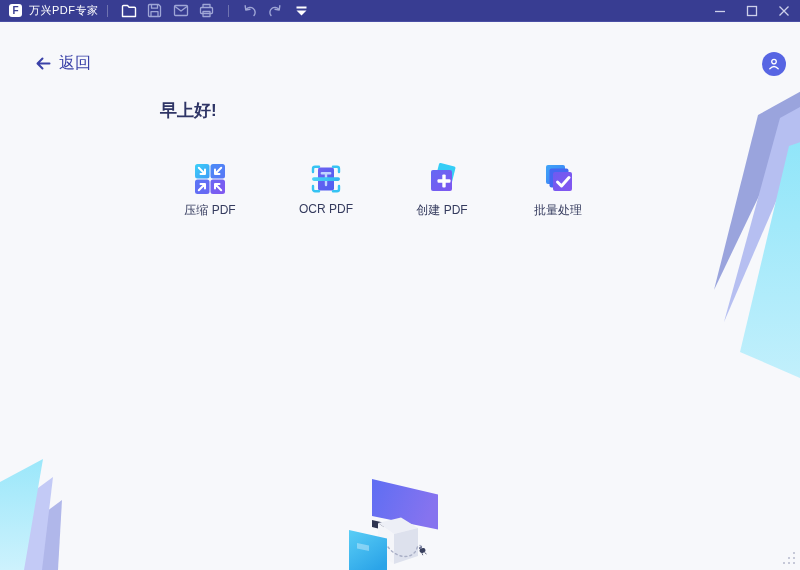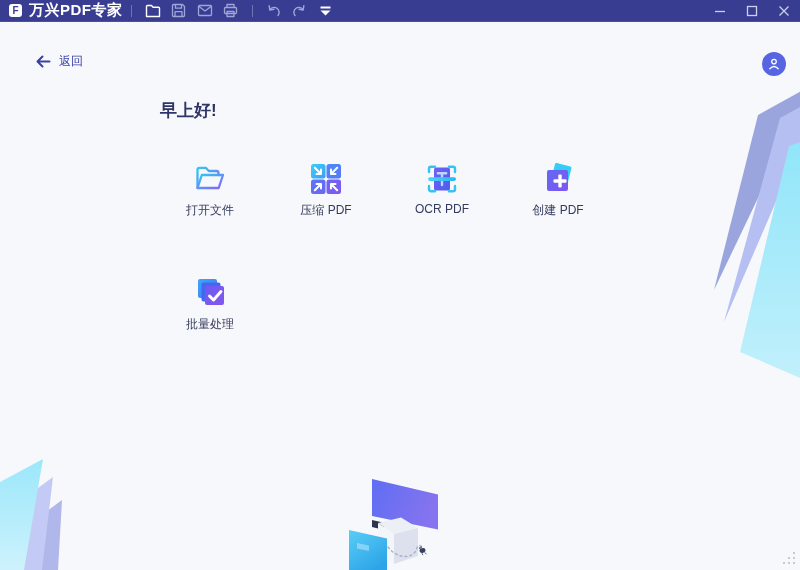--- a/index.html
+++ b/index.html
@@ -5,32 +5,32 @@
   * { margin:0; padding:0; box-sizing:border-box; }
   html,body { width:800px; height:570px; overflow:hidden; font-family:"Liberation Sans", sans-serif; }
   #app { position:relative; width:800px; height:570px; background:#F7F8FB; overflow:hidden; }
 
   
   .titlebar { position:absolute; top:0; left:0; right:0; height:22px; background:#383D92;
               display:flex; align-items:center; z-index:50; border-bottom:1px solid #4a4fa5; }
   .tb-logo { width:13px; height:13px; background:#fff; border-radius:3px; margin:0 7px 0 9px;
              display:flex; align-items:center; justify-content:center; }
   .tb-logo span { color:#383D92; font-size:10px; font-weight:bold; line-height:1; }
-  .tb-title { color:#fff; font-size:15px; font-weight:bold; letter-spacing:.5px; }
+  .tb-title { color:#fff; font-size:11px; font-weight:normal; letter-spacing:.5px; }
   .tb-sep { width:1px; height:12px; background:rgba(255,255,255,.28); margin:0 8px; }
   .tb-btn { width:26px; height:22px; display:flex; align-items:center; justify-content:center; cursor:pointer; }
   .tb-btn svg { display:block; }
   .tb-spacer { flex:1; }
   .win-btn { width:32px; height:22px; display:flex; align-items:center; justify-content:center; cursor:pointer; }
 
   
   .content { position:absolute; top:23px; left:0; right:0; bottom:0; background:#F7F8FB; }
 
   .back-row { position:absolute; left:36px; top:30px; display:flex; align-items:center; cursor:pointer; z-index:10; }
-  .back-row .back-label { color:#3A41A8; font-size:12px; margin-left:8px; }
+  .back-row .back-label { color:#3A41A8; font-size:16px; margin-left:8px; }
 
   .avatar { position:absolute; left:762px; top:29px; width:24px; height:24px; border-radius:50%;
             background:#5765E3; display:flex; align-items:center; justify-content:center; cursor:pointer; z-index:10; }
 
   .greeting { position:absolute; left:160px; top:76px; font-size:17px; font-weight:bold; color:#2F3566; z-index:10; }
 
   .features { position:absolute; left:152px; top:130px; display:grid;
               grid-template-columns:repeat(4,116px); grid-auto-rows:114px; z-index:10; }
   .feature { display:flex; flex-direction:column; align-items:center; padding-top:8px; cursor:pointer; }
   .feature .f-label { margin-top:5px; font-size:12px; color:#353B5E; white-space:nowrap; }
@@ -164,35 +164,20 @@
             <circle cx="7" cy="4.6" r="2.3"></circle>
             <path d="M2.8 11.8 q4.2 -4.6 8.4 0"></path>
           </g>
         </svg>
     </div>
 
     <div class="greeting">早上好!</div>
 
     <div class="features">
 
-      <div class="feature">
-        <svg width="36" height="36" viewBox="0 0 36 36">
-          <defs>
-              <linearGradient id="gf" x1="0" y1="0" x2="1" y2="1">
-                <stop offset="0" stop-color="#2FC8F6"></stop>
-                <stop offset="1" stop-color="#8A64F4"></stop>
-              </linearGradient>
-            </defs>
-          <g fill="none" stroke="url(#gf)" stroke-width="2.3" stroke-linejoin="round" stroke-linecap="round">
-            <path d="M5.5 27 V8.8 a2 2 0 0 1 2-2 h6.3 l3 3.2 h7.7 a2 2 0 0 1 2 2 V14"></path>
-            <path d="M5.5 27 L9.8 14 H31 l-4.3 13 Z"></path>
-          </g>
-        </svg>
-        <span class="f-label">打开文件</span>
-      </div>
 
 
       <div class="feature">
         <svg width="36" height="36" viewBox="0 0 36 36">
           <defs>
             <linearGradient id="gp1" x1="0" y1="0" x2="1" y2="1">
                 <stop offset="0" stop-color="#3BD0F8"></stop>
                 <stop offset="1" stop-color="#3F9CF7"></stop>
               </linearGradient>
             <linearGradient id="gp2" x1="0" y1="0" x2="1" y2="1">

